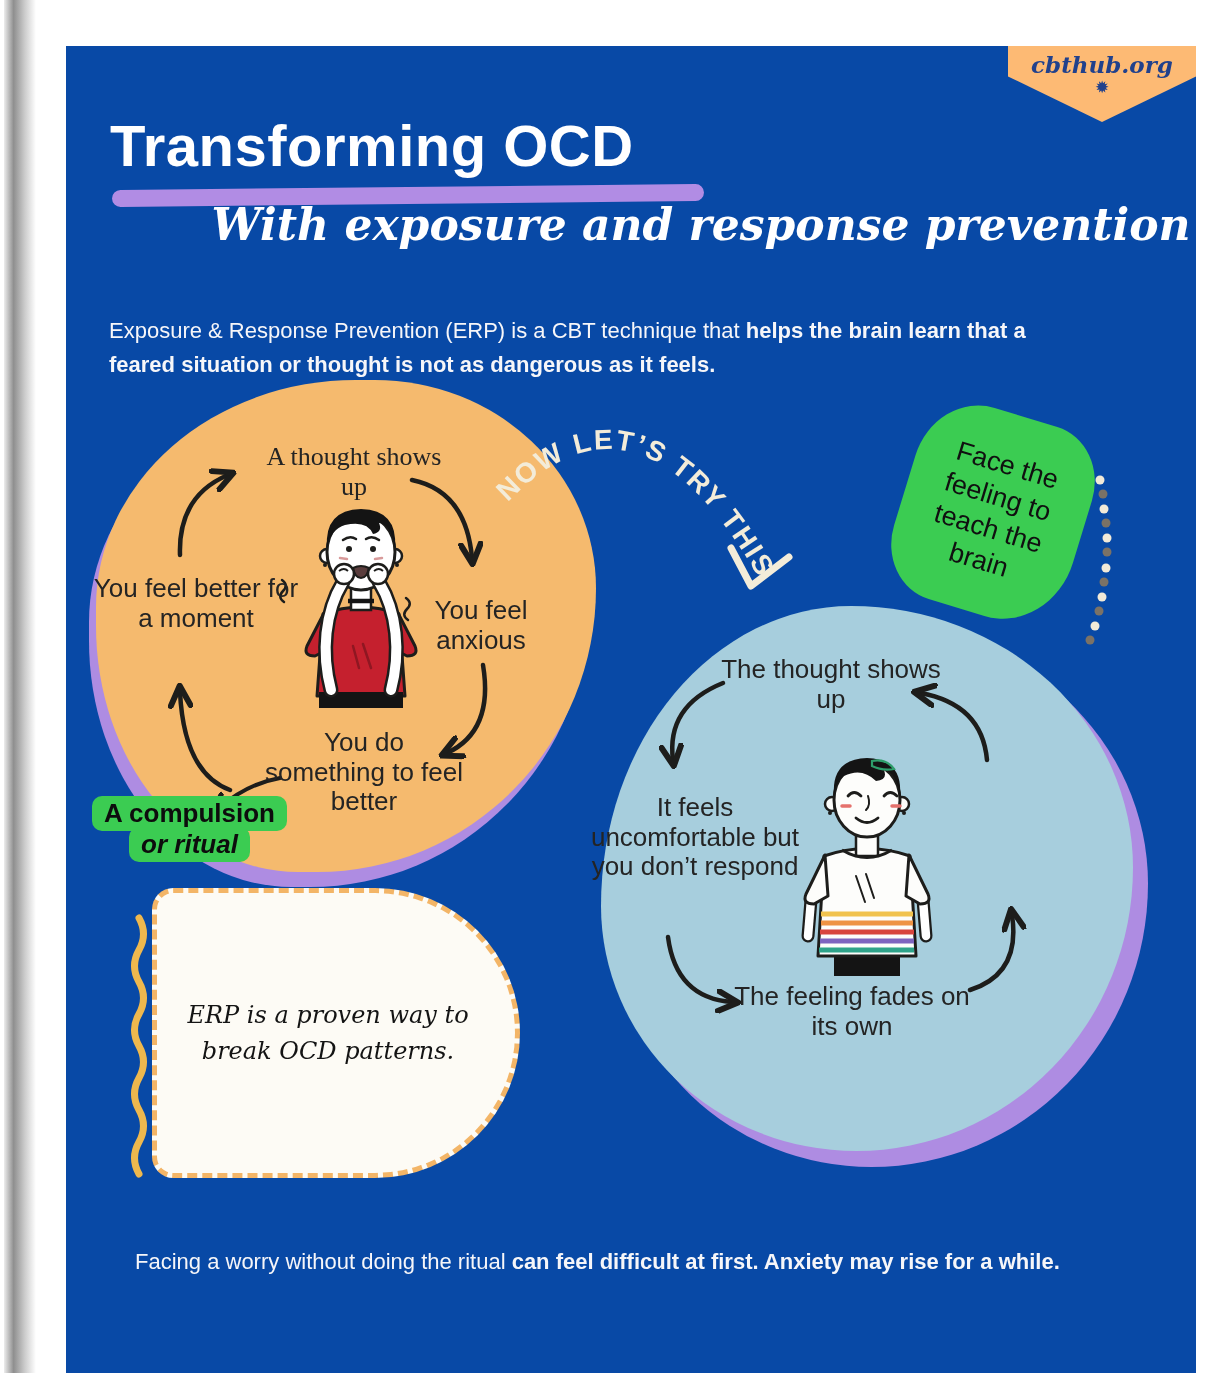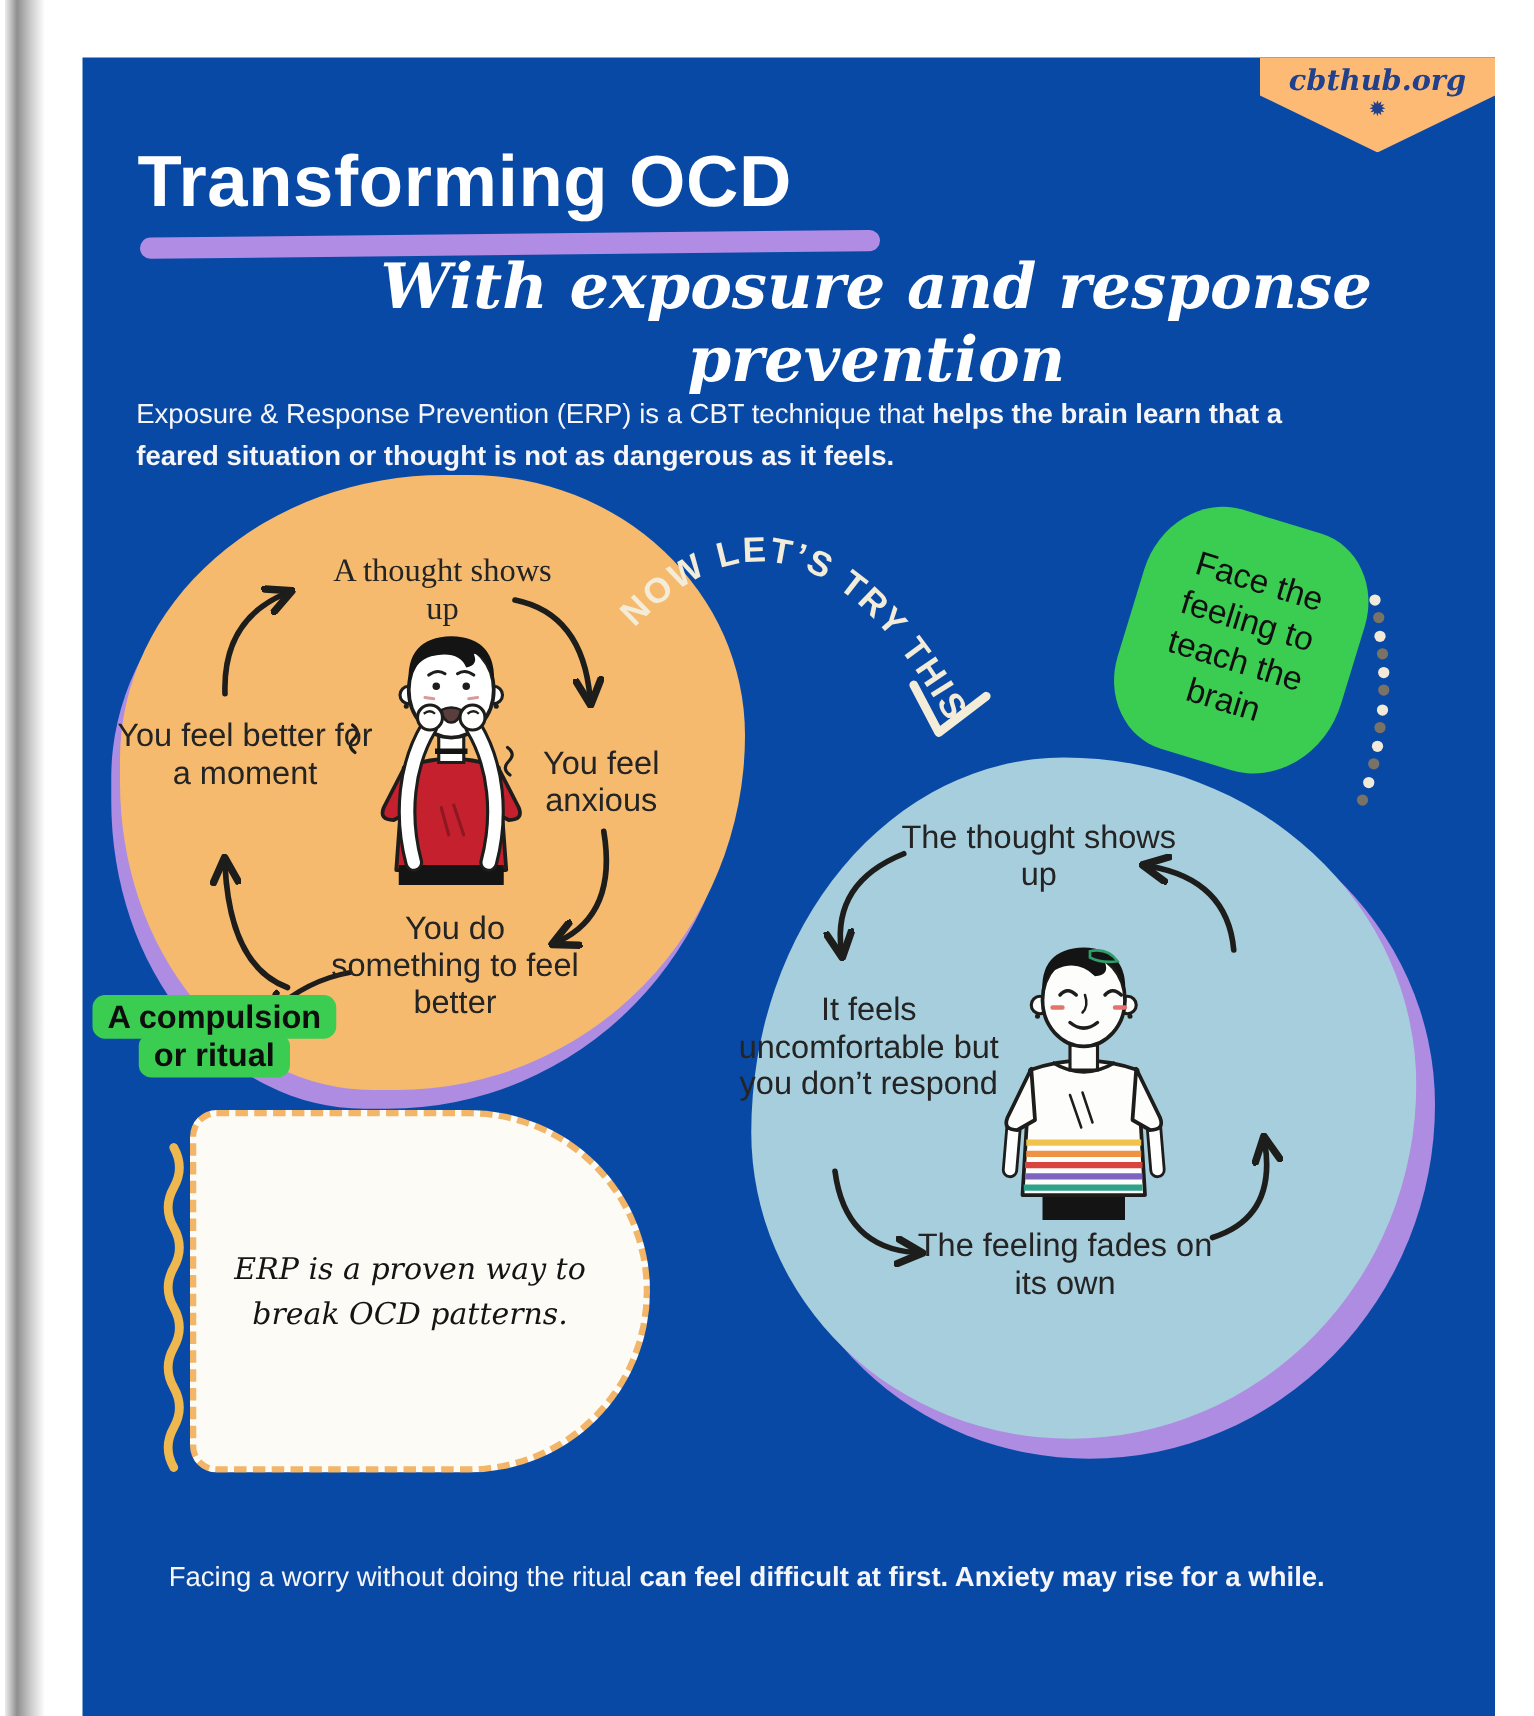--- a/index.html
+++ b/index.html
@@ -30,21 +30,21 @@
   .title{
     position:absolute;left:44px;top:66px;color:#ffffff;font-weight:700;
     font-size:58px;letter-spacing:.5px;
   }
   .title-underline{
     position:absolute;left:46px;top:141px;width:592px;height:17px;background:#b18ce4;
     border-radius:10px;transform:rotate(-.6deg);
   }
   .subtitle{
     position:absolute;left:140px;top:153px;width:990px;text-align:center;color:#ffffff;
-    font-family:"DejaVu Serif", serif;font-style:italic;font-weight:700;font-size:50px;
+    font-family:"DejaVu Serif", serif;font-style:italic;font-weight:700;font-size:44px;
   }
   .intro{
     position:absolute;left:43px;top:246px;width:960px;color:#f6f6f9;
     font-size:22px;line-height:1.55;
   }
   .bold{font-weight:700;}
   
   .blob{position:absolute;}
   .blob .shadow,.blob .body{position:absolute;inset:0;}
   .blob-ocd{left:30px;top:334px;width:500px;height:492px;}
@@ -52,26 +52,26 @@
   .blob-ocd .body{background:#f5ba6e;border-radius:54% 46% 58% 42%/48% 44% 60% 52%;}
   .blob-erp{left:535px;top:560px;width:532px;height:545px;}
   .blob-erp .shadow{background:#ae8ce2;border-radius:47% 53% 52% 48%/55% 48% 52% 45%;transform:translate(15px,16px);}
   .blob-erp .body{background:#a7cedd;border-radius:47% 53% 52% 48%/55% 48% 52% 45%;}
   
   .cycle-label{
     position:absolute;text-align:center;color:#242424;font-size:26px;line-height:1.14;
     z-index:6;
   }
   
-  .tag{position:absolute;left:8px;top:750px;z-index:7;text-align:left;}
+  .tag{position:absolute;left:26px;top:750px;z-index:7;text-align:left;}
   .tag span{
     display:block;width:fit-content;margin:0 auto;background:#3bcc52;color:#0d0d0d;
     font-weight:700;font-size:26px;padding:2px 12px;border-radius:10px;
   }
-  .tag span + span{margin-top:-4px;}
+  .tag span + span{margin-top:-4px;font-style:italic;}
   .tip{
     position:absolute;left:836px;top:366px;width:182px;height:202px;background:#3bcc52;
     border-radius:34% 30% 38% 30%;transform:rotate(17deg);z-index:3;
     display:flex;align-items:center;justify-content:center;
   }
   .tip .tip-label{
     width:150px;text-align:center;color:#101010;font-size:27px;line-height:1.22;
   }
   
   .note-box{

